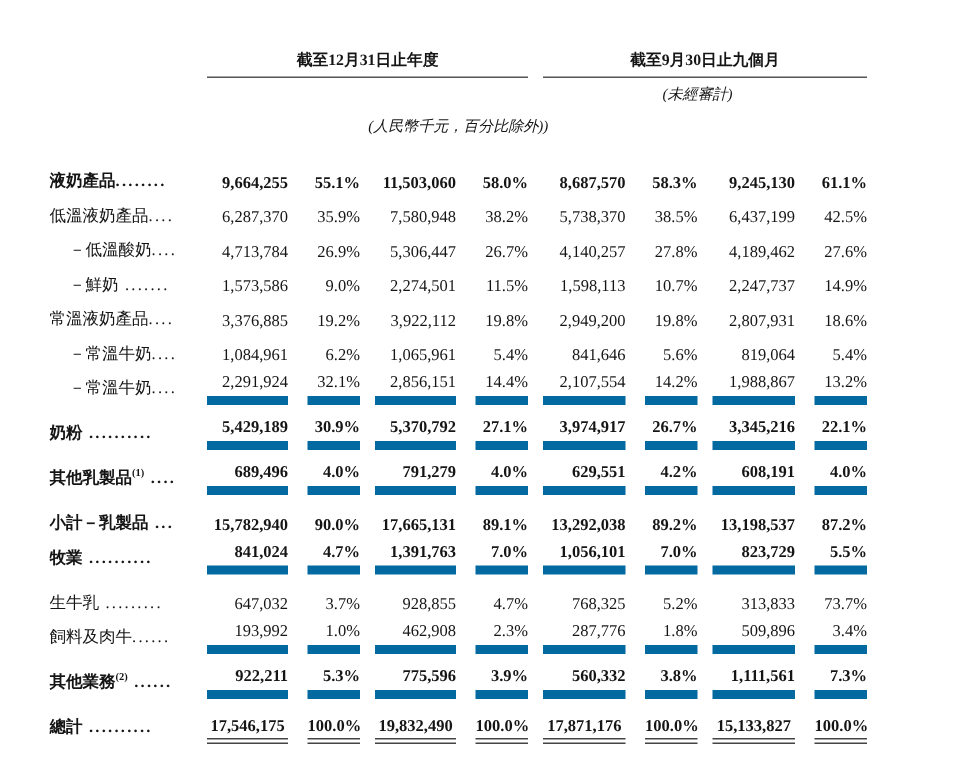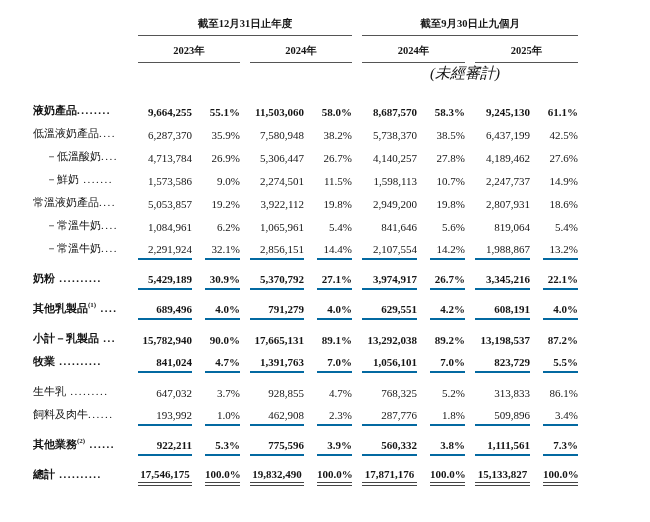--- a/index.html
+++ b/index.html
@@ -8,21 +8,21 @@
     width: 650px;
     height: 522px;
     background: #ffffff;
     font-family: "Liberation Serif", "DejaVu Serif", serif;
     color: #151515;
     overflow: hidden;
   }
   table.fin {
     position: absolute;
     left: 33px;
-    top: 12px;
+    top: 28px;
     width: 545px;
     border-collapse: collapse;
     table-layout: fixed;
     font-size: 11px;
   }
   td { padding: 0; vertical-align: bottom; }
 
   
   tr.group-hdr td { vertical-align: bottom; height: 24px; }
   tr.group-hdr td.grp { padding-left: 10px; }
@@ -35,21 +35,21 @@
     border-bottom: 1px solid #555;
     white-space: nowrap;
   }
   tr.year-hdr td { height: 27px; }
   tr.year-hdr td.yr { padding-left: 10px; }
   tr.note-row td { height: 21px; vertical-align: middle; }
   .note {
     display: block;
     text-align: center;
     font-style: italic;
-    font-size: 15px;
+    font-size: 10px;
     white-space: nowrap;
   }
   tr.gap-top td { height: 15px; }
 
   
   tr.data { height: 23px; }
   tr.data td { vertical-align: bottom; }
   tr.spacer td { height: 7px; }
 
   td.label-cell {
@@ -64,21 +64,21 @@
 
   td.val-n { padding-left: 10px; }
   td.val-p { padding-left: 13px; }
   .cl {
     display: block;
     text-align: right;
     white-space: nowrap;
     padding-bottom: 4px;
   }
   .cl.rule {
-    border-bottom: 2px solid #0369a1;
+    border-bottom: 6px solid #0369a1;
     padding-bottom: 3px;
   }
   .cl.rule-double {
     border-bottom: 4px double #444;
     padding-bottom: 2px;
     text-align: center;
   }
 </style>
 </head>
 <body>
@@ -101,43 +101,33 @@
       <tr class="group-hdr">
         <td></td>
         <td class="grp" colspan="4">
           <span class="hd-line">截至12月31日止年度</span>
         </td>
         <td class="grp" colspan="4">
           <span class="hd-line">截至9月30日止九個月</span>
         </td>
       </tr>
 
-      <tr class="year-hdr">
-        <td></td>
-        <td class="yr" colspan="2">
-          <span class="hd-line">2023年</span>
-        </td>
-        <td class="yr" colspan="2">
-          <span class="hd-line">2024年</span>
-        </td>
-        <td class="yr" colspan="2">
-          <span class="hd-line">2024年</span>
-        </td>
-        <td class="yr" colspan="2">
-          <span class="hd-line">2025年</span>
-        </td>
-      </tr>
 
       <tr class="note-row">
         <td colspan="5"></td>
         <td colspan="4">
           <span class="note">(未經審計)</span>
         </td>
       </tr>
 
+      <tr class="note-row">
+        <td colspan="9">
+          <span class="note">(人民幣千元，百分比除外))</span>
+        </td>
+      </tr>
 
       <tr class="gap-top">
         <td colspan="9"></td>
       </tr>
     </tbody>
 
     <tbody>
         <tr class="data bold">
       <td class="label-cell"><span>液奶產品</span><span class="dots">........</span></td>
       <td class="val-n">
@@ -242,21 +232,21 @@
       <td class="val-n">
             <span class="cl">2,247,737</span>
           </td>
       <td class="val-p">
             <span class="cl">14.9%</span>
           </td>
     </tr>
         <tr class="data">
       <td class="label-cell"><span>常溫液奶產品</span><span class="dots">....</span></td>
       <td class="val-n">
-            <span class="cl">5,053,857</span>
+            <span class="cl">3,376,885</span>
           </td>
       <td class="val-p">
             <span class="cl">19.2%</span>
           </td>
       <td class="val-n">
             <span class="cl">3,922,112</span>
           </td>
       <td class="val-p">
             <span class="cl">19.8%</span>
           </td>
@@ -464,21 +454,21 @@
       <td class="val-n">
             <span class="cl">768,325</span>
           </td>
       <td class="val-p">
             <span class="cl">5.2%</span>
           </td>
       <td class="val-n">
             <span class="cl">313,833</span>
           </td>
       <td class="val-p">
-            <span class="cl">86.1%</span>
+            <span class="cl">73.7%</span>
           </td>
     </tr>
         <tr class="data">
       <td class="label-cell"><span>飼料及肉牛</span><span class="dots">......</span></td>
       <td class="val-n">
             <span class="cl rule">193,992</span>
           </td>
       <td class="val-p">
             <span class="cl rule">1.0%</span>
           </td>

